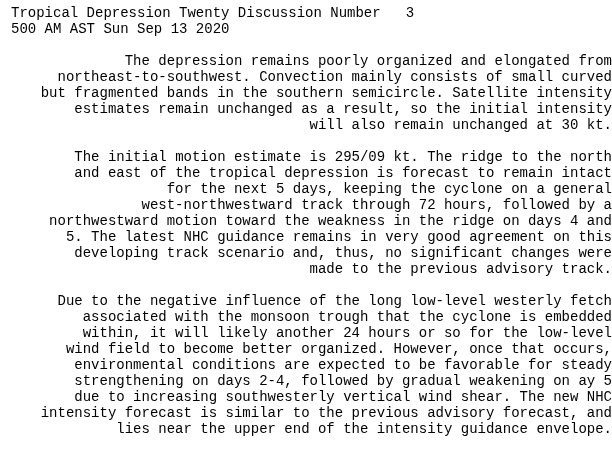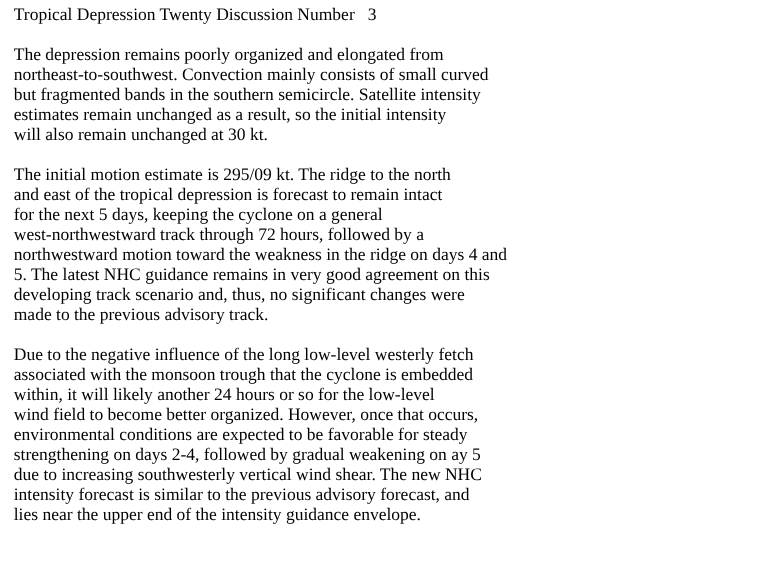--- a/index.html
+++ b/index.html
@@ -15,31 +15,32 @@
     font-family: "Liberation Mono", "DejaVu Sans Mono", monospace;
     font-size: 14px;
     line-height: 16px;
   }
   .page {
     padding: 5px 0 0 11px;
   }
   .line, .para {
     white-space: pre;        
     letter-spacing: 0;
-    font-family: Liberation Serif, serif;
   }
   .para {
     margin: 16px 0 0 0;      
+    text-align: right;
   }
 </style>
 </head>
 <body>
 
 <div class="page">
   <div class="line">Tropical Depression Twenty Discussion Number   3</div>
+  <div class="line">500 AM AST Sun Sep 13 2020</div>
 
   <div class="para">The depression remains poorly organized and elongated from
 northeast-to-southwest. Convection mainly consists of small curved
 but fragmented bands in the southern semicircle. Satellite intensity
 estimates remain unchanged as a result, so the initial intensity
 will also remain unchanged at 30 kt.</div>
 
   <div class="para">The initial motion estimate is 295/09 kt. The ridge to the north
 and east of the tropical depression is forecast to remain intact
 for the next 5 days, keeping the cyclone on a general

